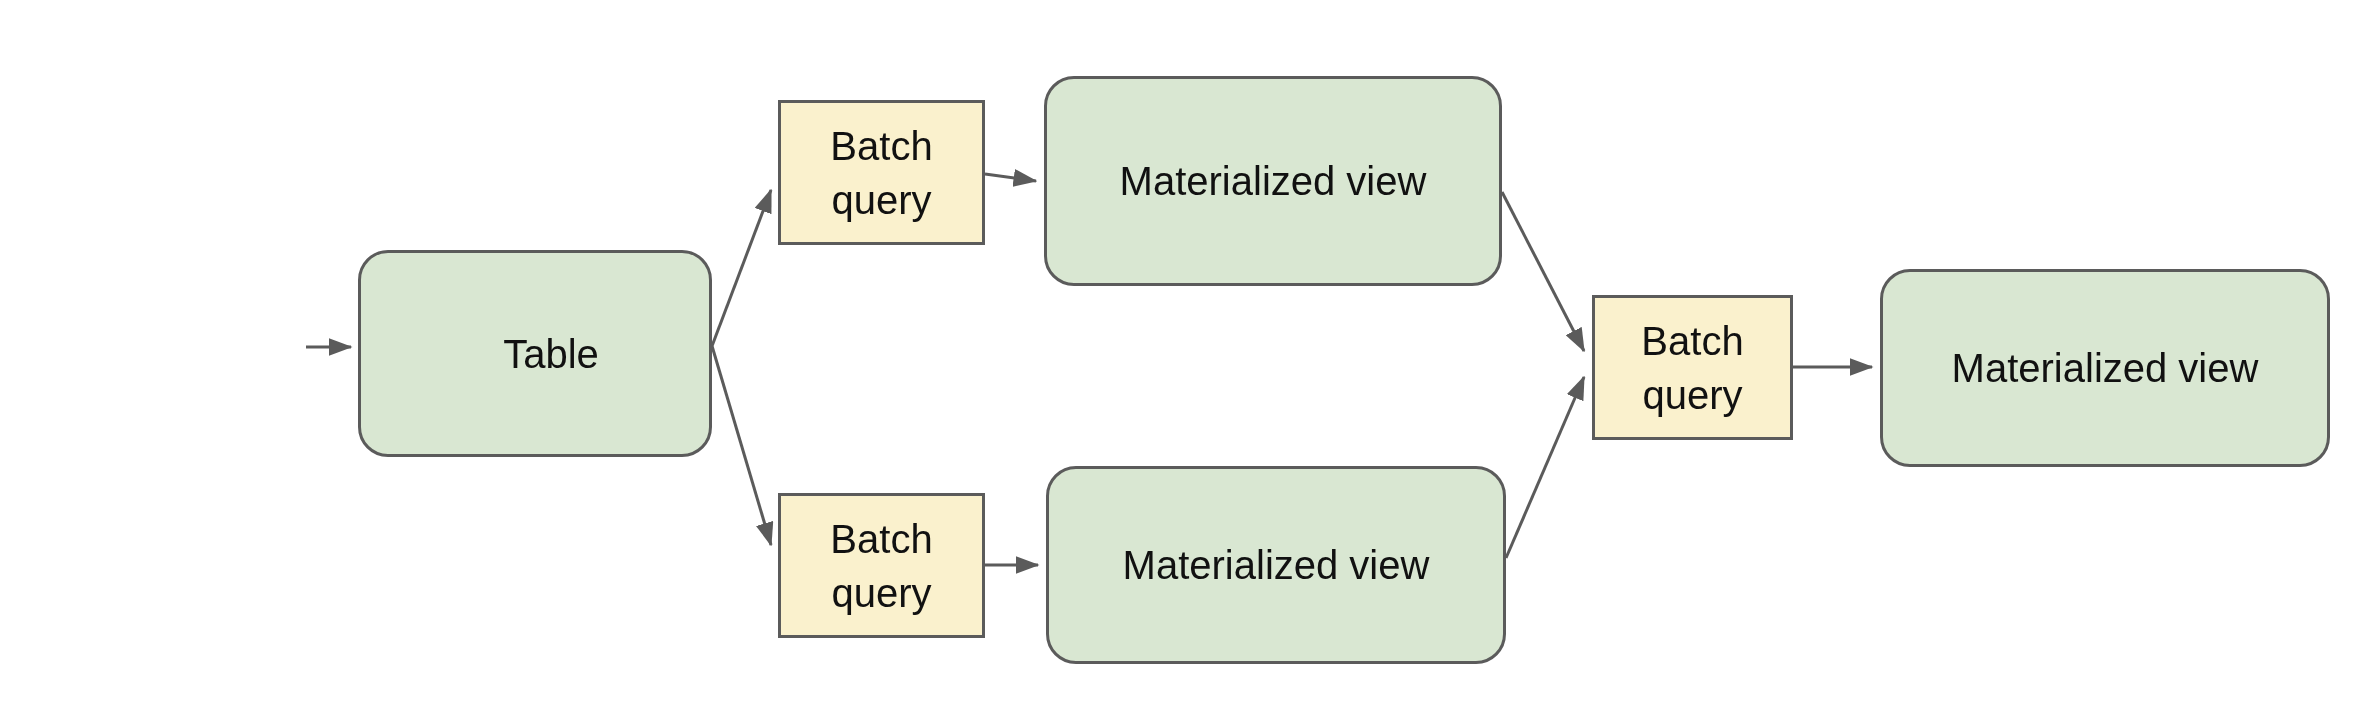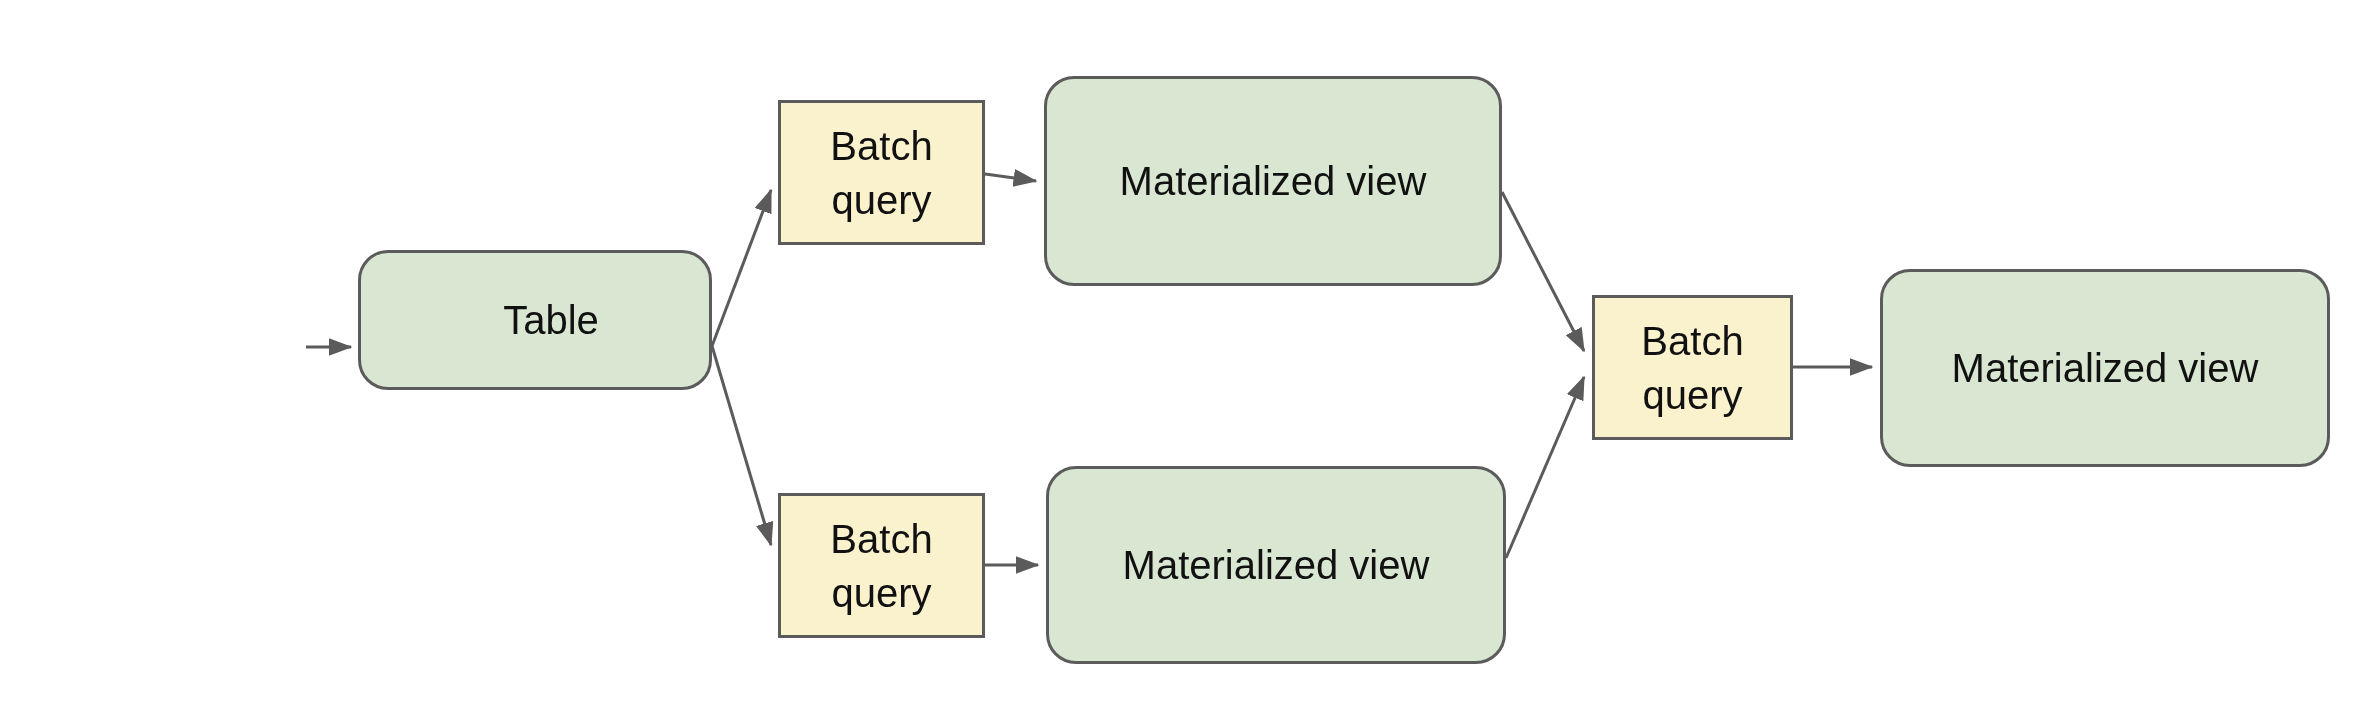--- a/index.html
+++ b/index.html
@@ -49,21 +49,21 @@
     <line class="edge" x1="712" y1="346" x2="771" y2="190" marker-end="url(#arrow)"></line>
     <line class="edge" x1="712" y1="346" x2="771" y2="545" marker-end="url(#arrow)"></line>
     <line class="edge" x1="985" y1="174" x2="1036" y2="181" marker-end="url(#arrow)"></line>
     <line class="edge" x1="985" y1="565" x2="1038" y2="565" marker-end="url(#arrow)"></line>
     <line class="edge" x1="1502" y1="192" x2="1584" y2="351" marker-end="url(#arrow)"></line>
     <line class="edge" x1="1506" y1="558" x2="1584" y2="377" marker-end="url(#arrow)"></line>
     <line class="edge" x1="1793" y1="367" x2="1872" y2="367" marker-end="url(#arrow)"></line>
   </svg>
 
 
-  <div class="node node-table" style="left:358px;top:250px;width:354px;height:140px;padding-left:32px;">
+  <div class="node node-table" style="left:358px;top:250px;width:354px;height:207px;padding-left:32px;">
     <span class="node-label">Table</span>
   </div>
 
   <div class="node node-query" style="left:778px;top:100px;width:207px;height:145px;">
     <span class="node-label">Batch query</span>
   </div>
 
   <div class="node node-table" style="left:1044px;top:76px;width:458px;height:210px;">
     <span class="node-label">Materialized view</span>
   </div>

